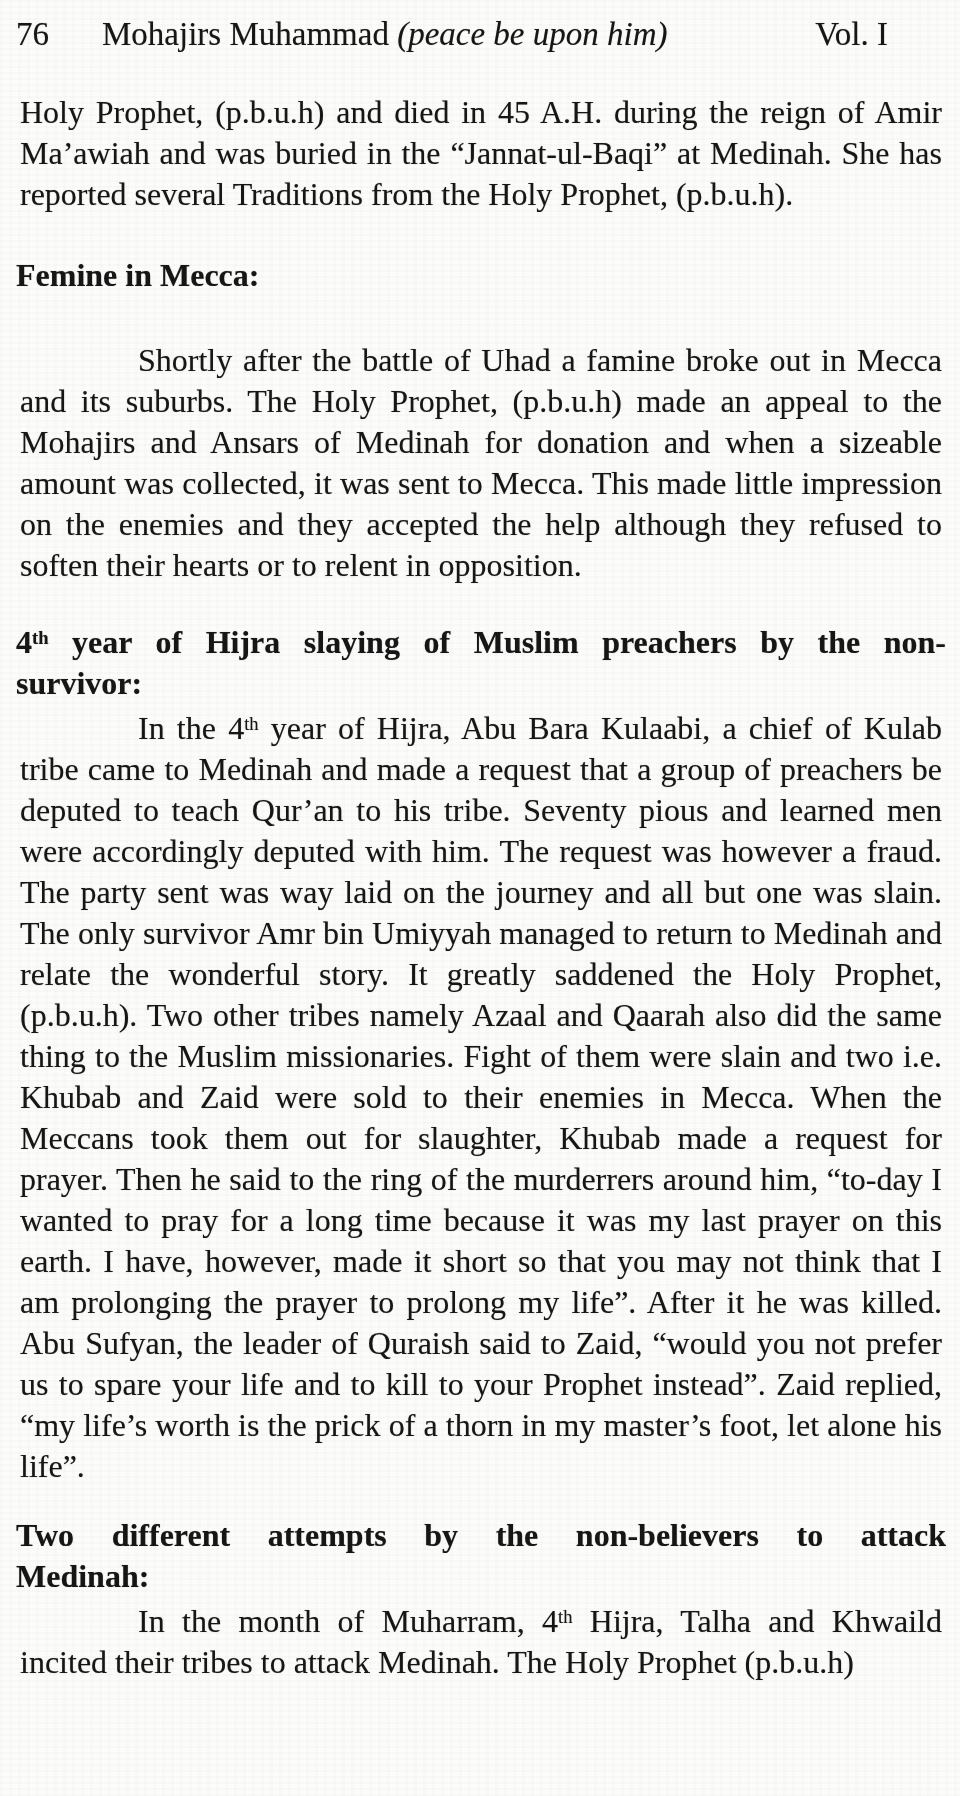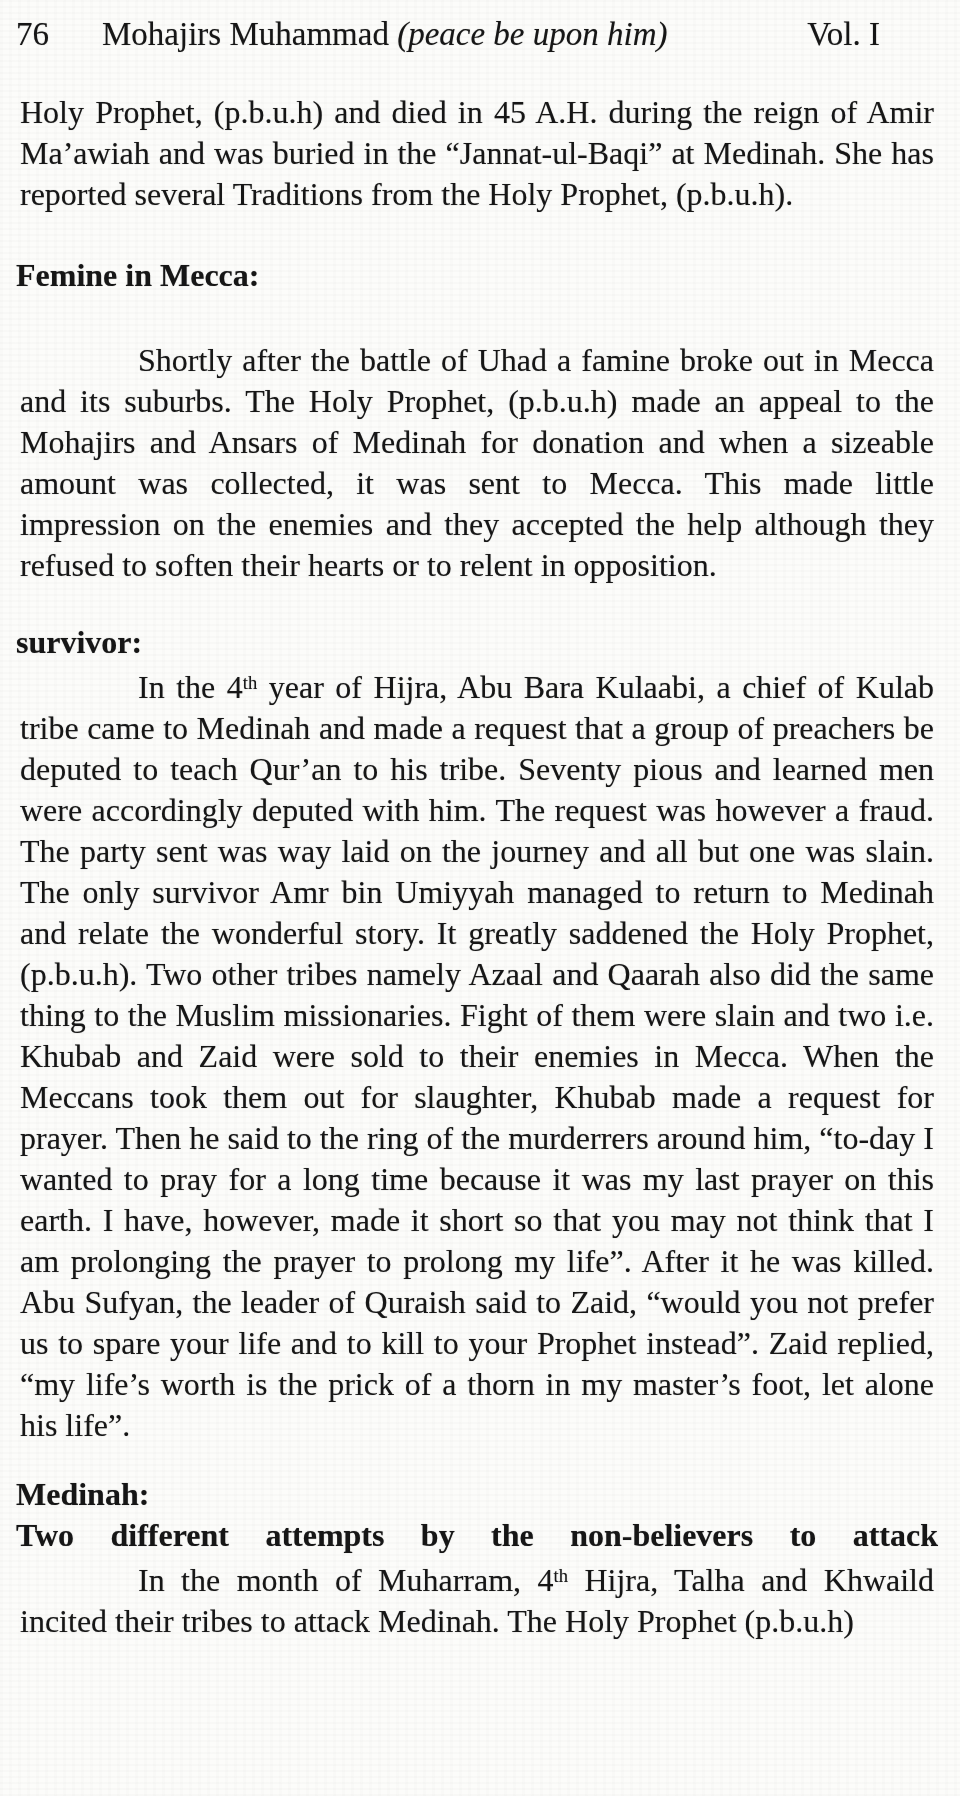--- a/index.html
+++ b/index.html
@@ -11,21 +11,21 @@
     font-family:"Liberation Serif","DejaVu Serif",serif;
     color:#161616;
     text-shadow:0 0 1px rgba(10,10,10,.38);
   }
   .noise{
     position:absolute;inset:0;pointer-events:none;
     background:
       repeating-linear-gradient(180deg, rgba(0,0,0,.016) 0 2px, rgba(0,0,0,0) 2px 6px),
       repeating-linear-gradient(90deg, rgba(0,0,0,.010) 0 3px, rgba(0,0,0,0) 3px 9px);
   }
-  .inner{position:relative;padding:12px 22px 0 16px;}
+  .inner{position:relative;padding:12px 14px 0 16px;}
   
   .hdr{display:flex;align-items:baseline;font-size:33px;line-height:44px;}
   .hdr .pageno{display:inline-block;width:86px;}
   .hdr .title{flex:1;}
   .hdr .title i{}
   .hdr .vol{margin-left:auto;margin-right:58px;}
   
   .bodytxt{
     margin:4px;
     font-size:32px;line-height:41px;
@@ -58,26 +58,27 @@
       <span class="vol">Vol. I</span>
     </div>
 
     <p class="bodytxt p-intro">Holy Prophet, (p.b.u.h) and died in 45 A.H. during the reign of Amir Ma’awiah and was buried in the “Jannat-ul-Baqi” at Medinah. She has reported several Traditions from the Holy Prophet, (p.b.u.h).</p>
 
     <h2 class="heading h-famine">Femine in Mecca:</h2>
 
     <p class="bodytxt indent p-famine">Shortly after the battle of Uhad a famine broke out in Mecca and its suburbs. The Holy Prophet, (p.b.u.h) made an appeal to the Mohajirs and Ansars of Medinah for donation and when a sizeable amount was collected, it was sent to Mecca. This made little impression on the enemies and they accepted the help although they refused to soften their hearts or to relent in opposition.</p>
 
     <h2 class="heading h-slaying">
+      <span class="hline spread">4<sup>th</sup> year of Hijra slaying of Muslim preachers by the non-</span>
       <span class="hline">survivor:</span>
     </h2>
 
     <p class="bodytxt indent">In the 4<sup>th</sup> year of Hijra, Abu Bara Kulaabi, a chief of Kulab tribe came to Medinah and made a request that a group of preachers be deputed to teach Qur’an to his tribe. Seventy pious and learned men were accordingly deputed with him. The request was however a fraud. The party sent was way laid on the journey and all but one was slain. The only survivor Amr bin Umiyyah managed to return to Medinah and relate the wonderful story. It greatly saddened the Holy Prophet, (p.b.u.h). Two other tribes namely Azaal and Qaarah also did the same thing to the Muslim missionaries. Fight of them were slain and two i.e. Khubab and Zaid were sold to their enemies in Mecca. When the Meccans took them out for slaughter, Khubab made a request for prayer. Then he said to the ring of the murderrers around him, “to-day I wanted to pray for a long time because it was my last prayer on this earth. I have, however, made it short so that you may not think that I am prolonging the prayer to prolong my life”. After it he was killed. Abu Sufyan, the leader of Quraish said to Zaid, “would you not prefer us to spare your life and to kill to your Prophet instead”. Zaid replied, “my life’s worth is the prick of a thorn in my master’s foot, let alone his life”.</p>
 
     <h2 class="heading h-attacks">
+      <span class="hline spread">Two different attempts by the non-believers to attack</span>
       <span class="hline">Medinah:</span>
-      <span class="hline spread">Two different attempts by the non-believers to attack</span>
     </h2>
 
     <p class="bodytxt indent p-attacks">In the month of Muharram, 4<sup>th</sup> Hijra, Talha and Khwaild incited their tribes to attack Medinah. The Holy Prophet (p.b.u.h)</p>
 
   </div>
 </div>
 
 </body></html>

